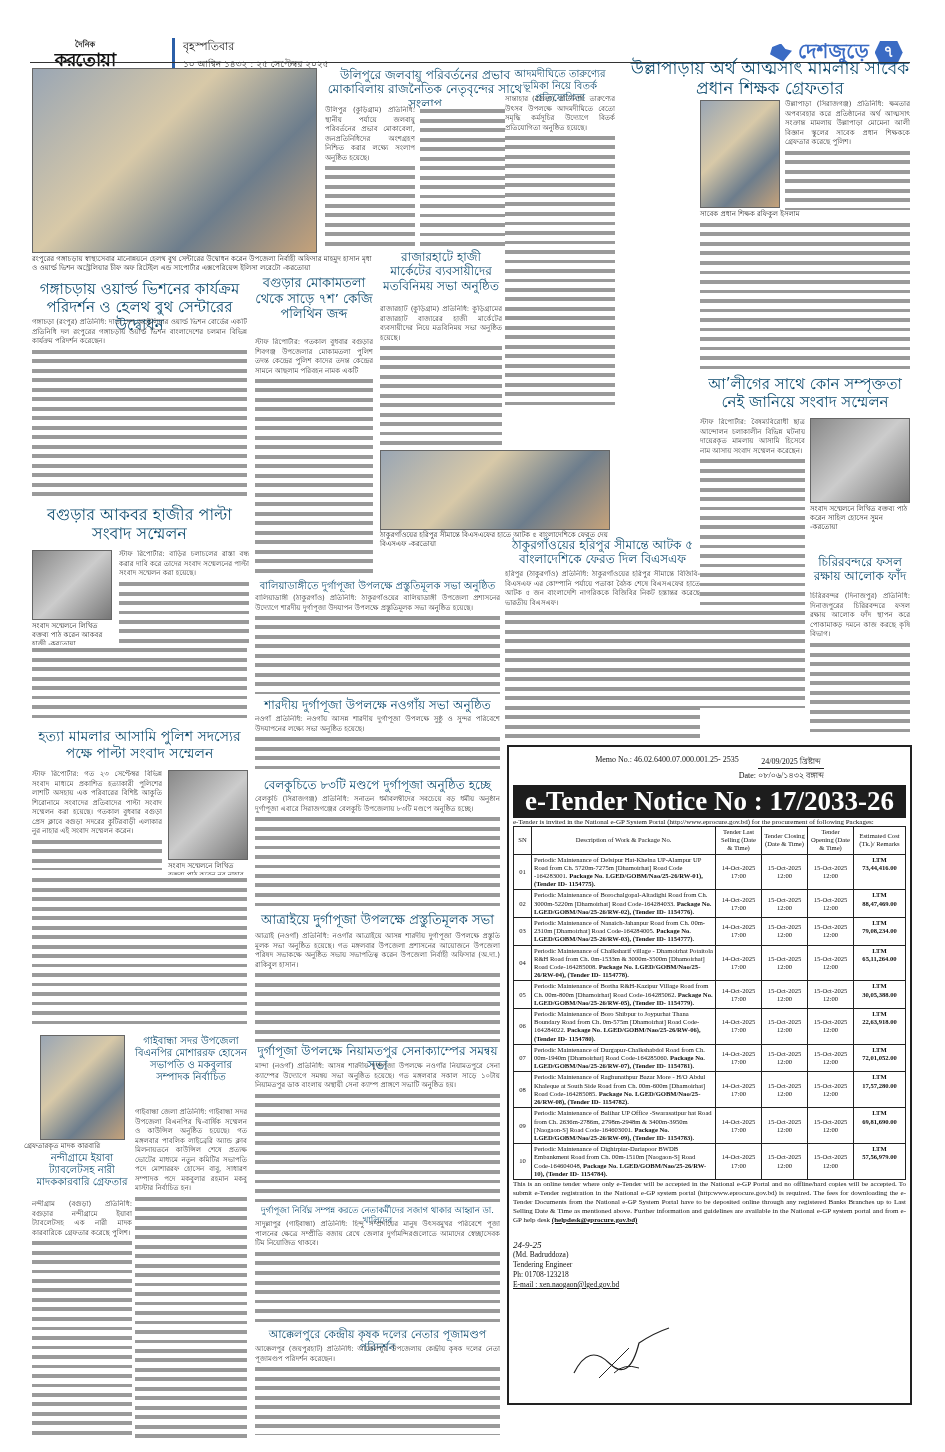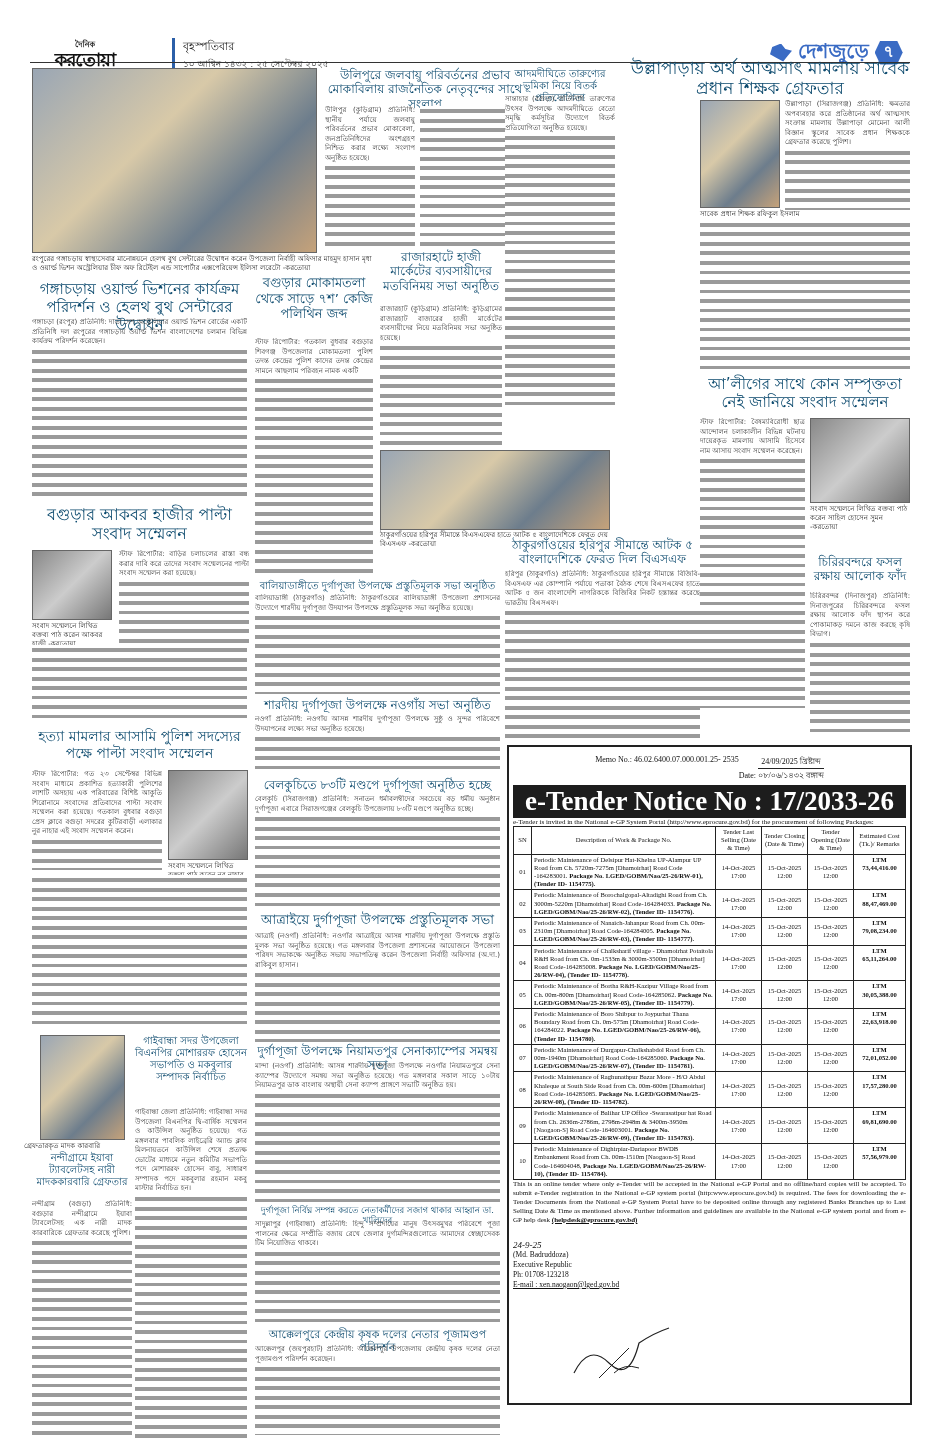--- a/index.html
+++ b/index.html
@@ -273,21 +273,21 @@
         </tr>
       </tbody>
   </table>
   <div class="note">
     <span>This is an online tender where only e-Tender will be accepted in the National e-GP Portal and no offline/hard copies will be accepted. To submit e-Tender registration in the National e-GP system portal (http:www.eprocure.gov.bd) is required. The fees for downloading the e-Tender Documents from the National e-GP System Portal have to be deposited online through any registered Banks Branches up to Last Selling Date &amp; Time as mentioned above. Further information and guidelines are available in the National e-GP system portal and from e-GP help desk</span>
     <b style="text-decoration:underline">(helpdesk@eprocure.gov.bd)</b>
   </div>
   <div class="sig">
     <div style="font-style:italic;font-size:9px">24-9-25</div>
     <div>(Md. Badruddoza)</div>
-    <div>Executive Republic</div>
+    <div>Tendering Engineer</div>
     <div>Ph: 01708-123218</div>
     <div style="text-decoration:underline">E-mail : xen.naogaon@lged.gov.bd</div>
   </div>
   <svg class="abs" style="left:60px;bottom:20px" width="110" height="60">
     <path d="M5 50 Q20 20 40 40 T70 20 Q85 10 100 5" stroke="#222" fill="none" stroke-width="1.2"></path>
     <path d="M30 55 L60 25 M45 50 Q55 40 70 45" stroke="#222" fill="none" stroke-width="1"></path>
   </svg>
 </div>
 
 </body></html>

